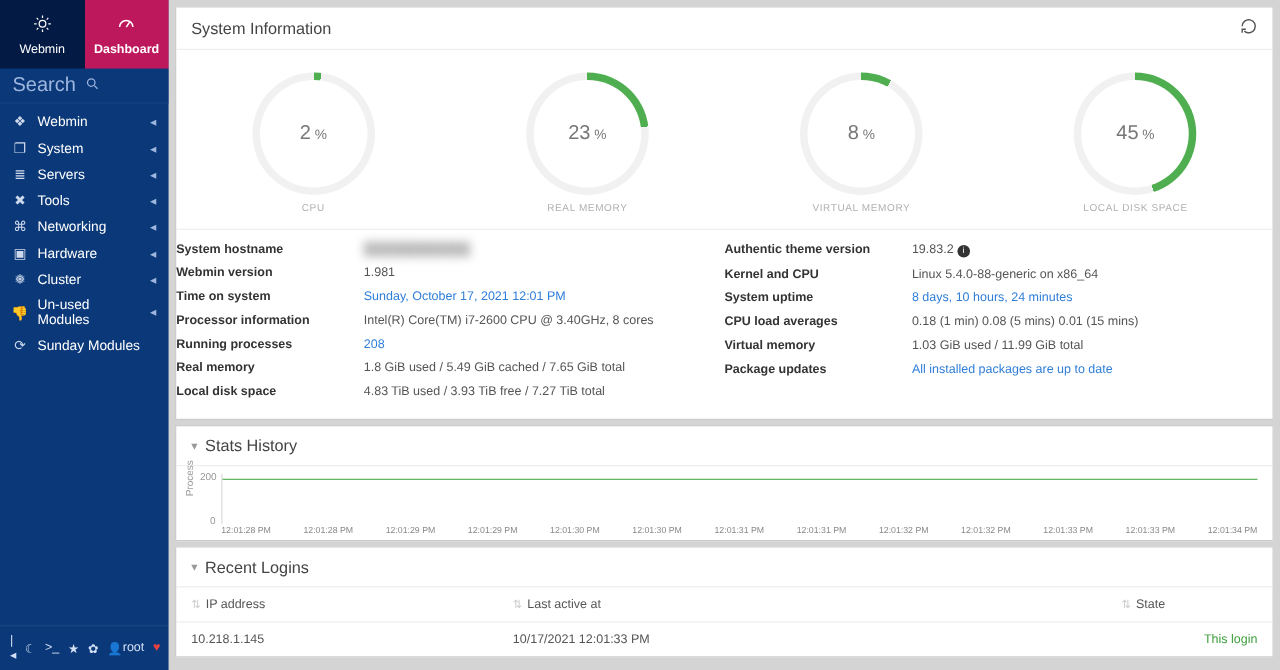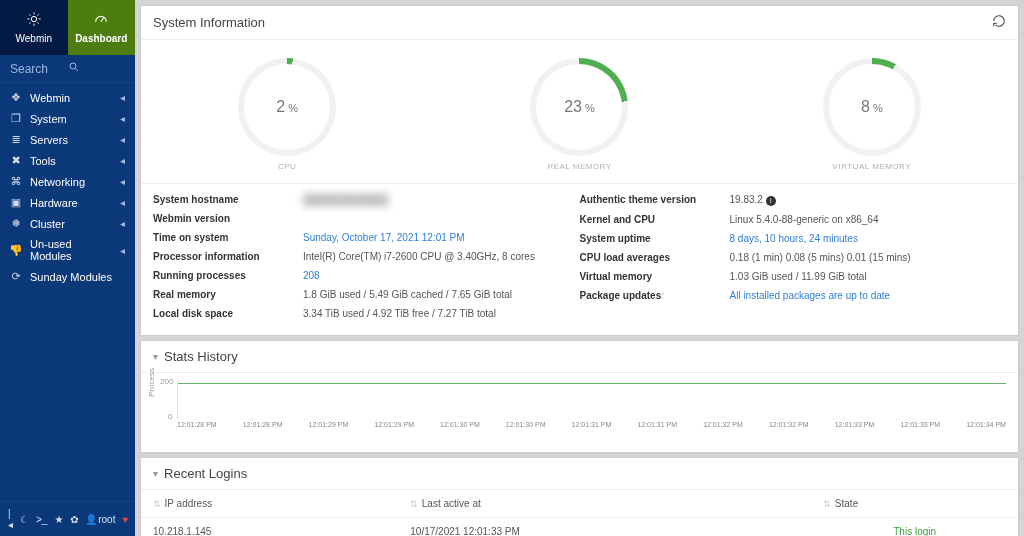--- a/index.html
+++ b/index.html
@@ -2,23 +2,23 @@
 <html><head>
 <meta charset="utf-8">
 <style>
 *{box-sizing:border-box;margin:0;padding:0;font-family:Arial,Helvetica,sans-serif}
 html,body{height:100%;width:1024px;overflow:hidden}
 body{display:flex;font-size:11px;color:#3a3a3a;background:#d4d4d4}
 .sidebar{width:135px;min-width:135px;background:#0a3879;color:#fff;height:536px;display:flex;flex-direction:column}
 .tabs{display:flex;height:55px}
 .tab{flex:1;display:flex;flex-direction:column;align-items:center;justify-content:center;font-size:10px;gap:4px;cursor:pointer}
 .tab-webmin{background:#031a44}
-.tab-dash{background:#4d7c0f}
+.tab-dash{background:#be185d}
 .tab svg,.tab .iconw{width:16px;height:16px}
-.search{display:flex;align-items:center;padding:0 10px;height:28px;color:#9fb7df;font-size:12px;background:#0a3879;border-bottom:1px solid rgba(255,255,255,.05)}
+.search{display:flex;align-items:center;padding:0 10px;height:28px;color:#9fb7df;font-size:16px;background:#0a3879;border-bottom:1px solid rgba(255,255,255,.05)}
 .search span{flex:1}
 .nav{list-style:none;padding-top:4px}
 .nav li{display:flex;align-items:center;padding:4px 10px;font-size:11px;cursor:pointer;gap:8px}
 .nav li .ico{width:12px;display:inline-flex;justify-content:center;color:#cfd9ec}
 .nav li .exp{font-size:10px;color:#9fb7df}
 .bottom-bar{margin-top:auto;padding:6px 8px;display:flex;gap:7px;align-items:center;font-size:10px;color:#d4e0f5;border-top:1px solid rgba(255,255,255,.05)}
 .bottom-bar .bi{cursor:pointer;display:inline-flex}
 .heart{color:#e94040}
 .main{flex:1;height:536px;overflow:auto;background:#d4d4d4;padding:5px}
 .panel{background:#fff;border:1px solid #ccc}
@@ -26,28 +26,28 @@
 .panel-hdr{display:flex;align-items:center;padding:8px 12px;border-bottom:1px solid #eee;font-size:13px;color:#444}
 .panel-hdr .carets{color:#999;margin-right:6px;font-size:10px}
 .panel-hdr .ref{margin-left:auto;cursor:pointer;color:#666}
 .gauges{display:flex;justify-content:space-around;padding:18px 0 12px}
 .gauge{display:flex;flex-direction:column;align-items:center;width:160px}
 .gauge .circle{width:98px;height:98px;border-radius:50%;position:relative;display:flex;align-items:center;justify-content:center}
 .gauge .circle::before{content:"";position:absolute;inset:6px;background:#fff;border-radius:50%}
 .gauge .val{position:relative;font-size:16px;color:#777}
 .gauge .val .pc{font-size:11px}
 .gauge .lbl{font-size:8px;letter-spacing:.5px;color:#b0b0b0;margin-top:6px;text-transform:uppercase}
-.info-grid{display:flex;padding:6px 12px 12px;border-top:1px solid #eee}
+.info-grid{display:flex;padding:6px 0 12px;border-top:1px solid #eee}
 .info-col{flex:1}
 .info-row{display:flex;padding:4px 0;font-size:10px}
 .info-row .k{width:150px;color:#333;font-weight:bold}
 .info-row .v{color:#555;flex:1}
 .info-row .v a{color:#2f7ed8;text-decoration:none}
 .blur{filter:blur(4px);color:#bbb}
-.stats-body{padding:6px 12px 24px;position:relative}
+.stats-body{padding:6px 12px 4px;position:relative}
 .axis-lbl{position:absolute;left:6px;top:24px;transform:rotate(-90deg);transform-origin:left top;font-size:8px;color:#999}
 .stats-chart{margin-left:24px;height:40px;border-left:1px solid #ddd;position:relative}
 .y200{position:absolute;left:-18px;top:-2px;font-size:8px;color:#999}
 .y0{position:absolute;left:-10px;bottom:-2px;font-size:8px;color:#999}
 .line{position:absolute;left:0;right:0;top:4px;height:1px;background:#62b562}
 .xaxis{display:flex;margin-left:24px;justify-content:space-between;font-size:7px;color:#888;margin-top:2px}
 .table{width:100%;font-size:10px;border-collapse:collapse}
 .table th{text-align:left;font-weight:normal;color:#555;padding:8px 12px;border-bottom:1px solid #eee}
 .table td{padding:8px 12px;border-top:1px solid #f2f2f2;color:#555}
 .sort-ic{color:#ccc;margin-right:4px;font-size:9px}
@@ -170,49 +170,56 @@
             <span class="val">23<span class="pc"> %</span></span>
           </div>
           <div class="lbl">Real Memory</div>
         </div>
         <div class="gauge">
           <div class="circle" style="background:conic-gradient(#4fae4f 0deg 29deg,#f1f1f1 29deg 360deg)">
             <span class="val">8<span class="pc"> %</span></span>
           </div>
           <div class="lbl">Virtual Memory</div>
         </div>
+        <div class="gauge">
+          <div class="circle" style="background:conic-gradient(#4fae4f 0deg 162deg,#f1f1f1 162deg 360deg)">
+            <span class="val">45<span class="pc"> %</span></span>
+          </div>
+          <div class="lbl">Local Disk Space</div>
+        </div>
       </div>
     <div class="info-grid">
       <div class="info-col" id="info-left">
           <div class="info-row">
             <span class="k">System hostname</span>
             <span class="v"><span class="blur">████████████</span></span>
           </div>
           <div class="info-row">
             <span class="k">Webmin version</span>
+            <span class="v">1.981</span>
           </div>
           <div class="info-row">
             <span class="k">Time on system</span>
             <span class="v"><a href="#" class="link">Sunday, October 17, 2021 12:01 PM</a></span>
           </div>
           <div class="info-row">
             <span class="k">Processor information</span>
             <span class="v">Intel(R) Core(TM) i7-2600 CPU @ 3.40GHz, 8 cores</span>
           </div>
           <div class="info-row">
             <span class="k">Running processes</span>
             <span class="v"><a href="#" class="link">208</a></span>
           </div>
           <div class="info-row">
             <span class="k">Real memory</span>
             <span class="v">1.8 GiB used / 5.49 GiB cached / 7.65 GiB total</span>
           </div>
           <div class="info-row">
             <span class="k">Local disk space</span>
-            <span class="v">3.34 TiB used / 4.92 TiB free / 7.27 TiB total</span>
+            <span class="v">4.83 TiB used / 3.93 TiB free / 7.27 TiB total</span>
           </div>
         </div>
       <div class="info-col" id="info-right">
           <div class="info-row">
             <span class="k">Authentic theme version</span>
             <span class="v">19.83.2<span class="iinfo">i</span></span>
           </div>
           <div class="info-row">
             <span class="k">Kernel and CPU</span>
             <span class="v">Linux 5.4.0-88-generic on x86_64</span>
@@ -270,26 +277,26 @@
   <div class="panel">
     <div class="panel-hdr">
       <span class="carets">▾</span>
       <span>Recent Logins</span>
     </div>
     <table class="table">
       <thead>
           <tr id="logins-head">
             <th><span class="sort-ic">⇅</span>IP address</th>
             <th><span class="sort-ic">⇅</span>Last active at</th>
-            <th style="text-align: left;"><span class="sort-ic">⇅</span>State</th>
+            <th style="text-align: center;"><span class="sort-ic">⇅</span>State</th>
           </tr>
         </thead>
       <tbody id="logins-body">
           <tr>
             <td>10.218.1.145</td>
             <td>10/17/2021 12:01:33 PM</td>
-            <td style="text-align:center"><span class="green">This login</span></td>
+            <td style="text-align:right"><span class="green">This login</span></td>
           </tr>
         </tbody>
     </table>
   </div>
 
 </div>
 
 </body></html>

